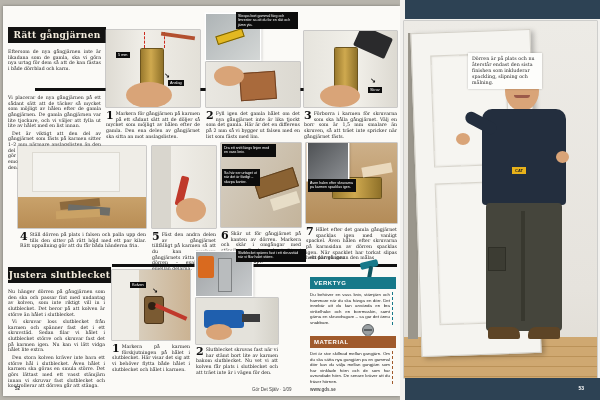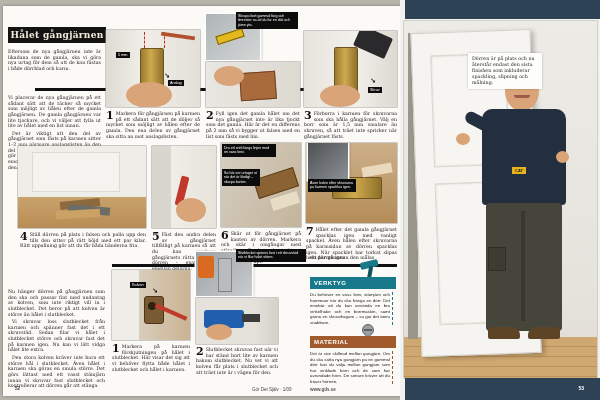--- a/index.html
+++ b/index.html
@@ -27,21 +27,21 @@
   .bar{background:#2d4254;}
   .panel{border:1.5px solid #d8d5cd;background:#f6f5f1;box-shadow:inset 0 0 2px #cfccc4;}
 </style>
 </head>
 <body>
 
 <div id="stage">
 
   <div id="left-page" class="abs">
 
-    <div class="titlebox abs" style="left:5px;top:21px;width:98px;height:16px;">Hålet gångjärnen</div>
+    <div class="titlebox abs" style="left:5px;top:21px;width:98px;height:16px;">Rätt gångjärnen</div>
 
     <div class="intro abs" style="left:5px;top:43px;width:93px;">
       <p>Eftersom de nya gångjärnen inte är likadana som de gamla, ska vi göra nya urtag för dem så att de kan fästas i både dörrblad och karm.</p>
     </div>
 
     <div class="rule abs" style="left:32px;top:82px;width:362px;height:3px;"></div>
 
     <div class="intro abs" style="left:5px;top:89px;width:93px;">
       <p>Vi placerar de nya gångjärnen på ett sådant sätt att de täcker så mycket som möjligt av hålen efter de gamla gångjärnen. De gamla gångjärnen var lite tjockare, och vi väljer att fylla ut lite av hålet med en list innan.</p>
       <p>Det är viktigt att den del av gångjärnet som fästs på karmen sitter 1–2 mm närmare anslagslisten än den del som fästs på dörren. Om du inte gör det finns risken att dörren går emot karmen när du försöker stänga den.</p>
@@ -118,20 +118,21 @@
       <div class="abs hinge" style="left:26px;top:34px;width:48px;height:20px;"></div>
       <div class="abs" style="left:56px;top:22px;width:30px;height:10px;background:#ead9bd;transform:rotate(-10deg);"></div>
       <div class="photo abs" style="left:2px;top:-3px;width:40px;height:40px;background:linear-gradient(135deg,#4c4f52,#8d9094);box-shadow:0 0 0 1.5px #fff,1px 1px 3px rgba(0,0,0,.4);"></div>
       <div class="blackbox abs" style="left:2px;top:36px;width:44px;">Även hålen efter skruvarna på karmen spacklas igen.</div>
     </div>
     <div class="cap abs" style="left:303px;top:221px;width:91px;">
       <span class="num">7</span><span>Hålet efter det gamla gångjärnet spacklas igen med vanligt spackel. Även hålen efter skruvarna på karmsidan av dörren spacklas igen. När spacklet har torkat slipas hela dörren innan den målas</span>
     </div>
 
     <div class="rule abs" style="left:109px;top:258px;width:285px;height:3px;"></div>
+    <div class="titlebox abs" style="left:5px;top:261px;width:103px;height:16px;">Justera slutblecket</div>
     <div class="intro abs" style="left:5px;top:283px;width:97px;">
       <p>Nu hänger dörren på gångjärnen som den ska och passar fint med undantag av kolven, som inte riktigt vill in i slutblecket. Det beror på att kolven är större än hålet i slutblecket.</p>
       <p>Vi skruvar loss slutblecket från karmen och spänner fast det i ett skruvstäd. Sedan filar vi hålet i slutblecket större och skruvar fast det på karmen igen. Nu kan vi lätt vidga hålet lite extra.</p>
       <p>Den stora kolven kräver inte bara ett större hål i slutblecket. Även hålet i karmen ska göras en smula större. Det görs lättast med ett vasst stämjärn innan vi skruvar fast slutblecket och kontrollerar att dörren går att stänga.</p>
     </div>
 
     <div class="photo abs" style="left:109px;top:264px;width:78px;height:70px;background:linear-gradient(90deg,#efede7 35%,#d8cdbb 35%,#cbb393);">
       <div class="abs" style="left:32px;top:26px;width:18px;height:26px;background:#7a5a32;border-radius:3px;border:.5px solid #4c351a;"></div>
       <div class="abs" style="left:36px;top:32px;width:8px;height:8px;background:#2e2013;border-radius:50%;"></div>
       <div class="abs" style="left:42px;top:40px;width:34px;height:4px;background:#c0392b;transform:rotate(24deg);"></div>

